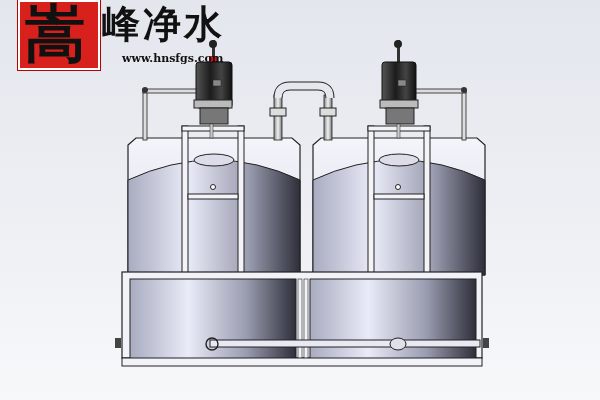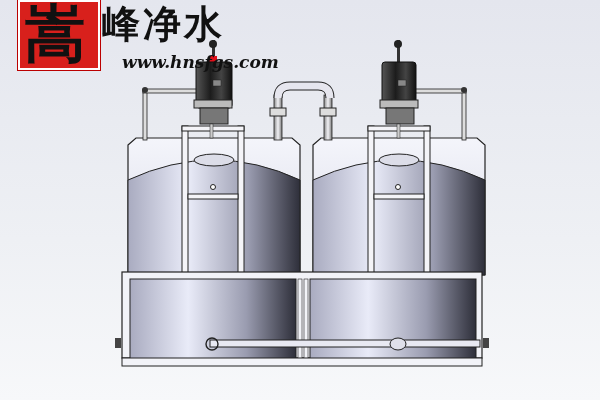--- a/index.html
+++ b/index.html
@@ -3,21 +3,21 @@
 <meta charset="utf-8">
 <style>
   html,body{margin:0;padding:0;}
   body{width:600px;height:400px;overflow:hidden;position:relative;
     background:linear-gradient(180deg,#e4e6ee 0%,#eef0f4 60%,#f7f8fa 100%);
     font-family:"Liberation Sans",sans-serif;}
   .logo{position:absolute;left:18px;top:0;width:248px;height:68px;}
   .seal{position:absolute;left:0;top:0;width:78px;height:66px;background:#d8201c;border:2px solid #fff;box-shadow:0 0 0 1px #b00;}
   .seal-char{position:absolute;left:4px;top:-2px;font-family:"DejaVu Serif",serif;font-size:62px;line-height:68px;color:#111;font-weight:bold;}
   .brand{position:absolute;left:84px;top:2px;font-family:"DejaVu Serif",serif;font-size:38px;line-height:44px;color:#111;letter-spacing:3px;font-weight:bold;}
-  .url{position:absolute;left:104px;top:52px;font-family:"DejaVu Serif",serif;font-size:17px;font-weight:bold;color:#111;font-style:italic;}
+  .url{position:absolute;left:104px;top:52px;font-family:"DejaVu Serif",serif;font-size:11px;font-weight:bold;color:#111;}
   svg.scene{position:absolute;left:0;top:0;}
 </style>
 </head>
 <body>
 
 <svg class="scene" width="600" height="400" viewBox="0 0 600 400">
   <defs>
     <linearGradient id="tankG" x1="0" x2="1" y1="0" y2="0">
       <stop offset="0" stop-color="#a9abc0"></stop>
       <stop offset="0.35" stop-color="#e9ebf8"></stop>

